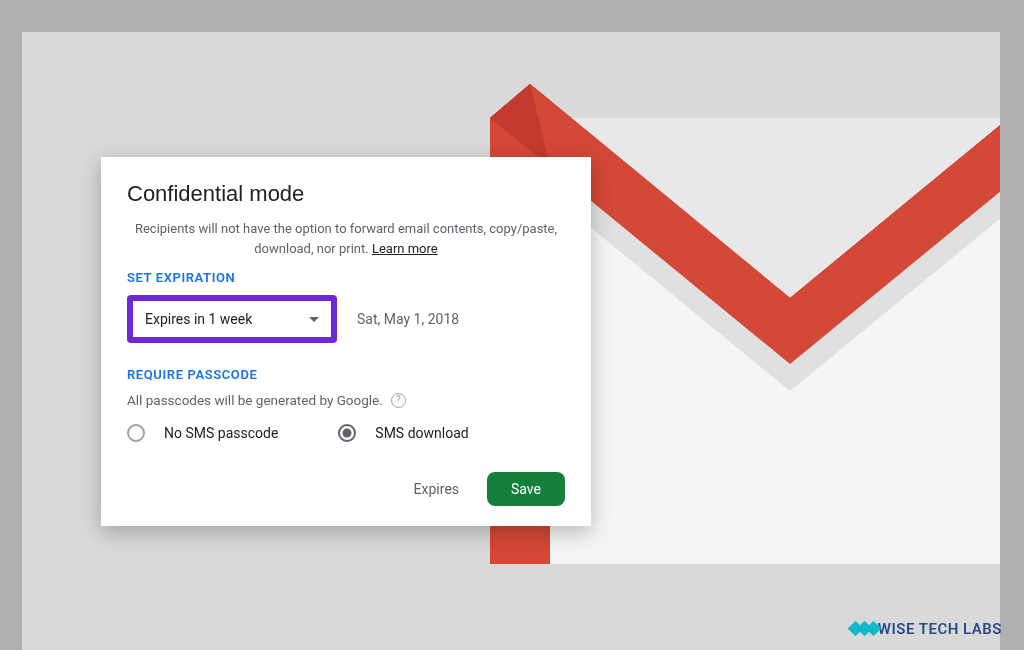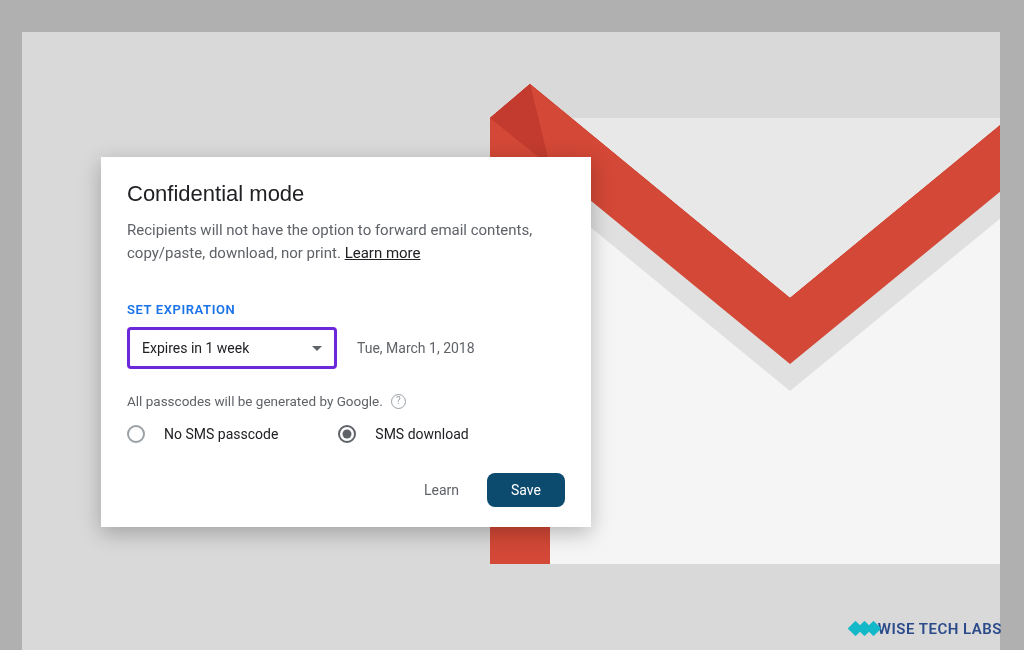--- a/index.html
+++ b/index.html
@@ -37,24 +37,25 @@
       padding: 24px 26px 20px 26px;
     }
     .dialog-title {
       font-size: 22px;
       font-weight: 400;
       color: #202124;
       margin-bottom: 12px;
       font-family: 'Google Sans', 'Segoe UI', Arial, sans-serif;
     }
     .dialog-desc {
-      font-size: 15px;
+      font-size: 13px;
       color: #5f6368;
       line-height: 1.5;
-      margin-bottom: 38px;
+      margin-bottom: 12px;
+      text-align: center;
     }
     .dialog-desc .learn-more {
       color: #202124;
       text-decoration: underline;
       cursor: pointer;
     }
     .section-label {
       font-size: 13px;
       font-weight: 600;
       color: #1a73e8;
@@ -62,21 +63,21 @@
       margin-bottom: 10px;
     }
     .exp-row {
       display: flex;
       align-items: center;
       gap: 20px;
       margin-bottom: 24px;
     }
     .select {
       position: relative;
-      border: 3px solid #6d28d9;
+      border: 6px solid #6d28d9;
       border-radius: 4px;
       padding: 10px 12px;
       width: 210px;
       display: flex;
       justify-content: space-between;
       align-items: center;
       font-size: 14px;
       color: #202124;
       cursor: pointer;
     }
@@ -153,21 +154,21 @@
     .btn-cancel {
       background: none;
       border: none;
       font-size: 14px;
       color: #5f6368;
       padding: 8px 10px;
       cursor: pointer;
       font-family: inherit;
     }
     .btn-save {
-      background: #0c4a6e;
+      background: #15803d;
       border: none;
       color: #ffffff;
       font-size: 14px;
       padding: 9px 24px;
       border-radius: 8px;
       cursor: pointer;
       font-family: inherit;
     }
     .watermark {
       position: absolute;
@@ -225,41 +226,42 @@
     <p class="dialog-desc">
       <span>Recipients will not have the option to forward email contents, copy/paste, download, nor print. </span><a class="learn-more">Learn more</a>
     </p>
 
     <div class="section-label">SET EXPIRATION</div>
     <div class="exp-row">
       <div class="select">
         <span>Expires in 1 week</span>
         <span class="arrow"></span>
       </div>
-      <div class="exp-date">Tue, March 1, 2018</div>
-    </div>
-
+      <div class="exp-date">Sat, May 1, 2018</div>
+    </div>
+
+    <div class="section-label">REQUIRE PASSCODE</div>
     <div class="passcode-hint">
       <span>All passcodes will be generated by Google.</span>
       <span class="help-icon">?</span>
     </div>
 
     <div class="radio-row">
       <label class="radio-item">
         <span class="radio unchecked"></span>
         <span>No SMS passcode</span>
       </label>
       <label class="radio-item">
         <span class="radio checked"></span>
         <span>SMS download</span>
       </label>
     </div>
 
     <div class="button-row">
-      <button class="btn-cancel">Learn</button>
+      <button class="btn-cancel">Expires</button>
       <button class="btn-save">Save</button>
     </div>
   </div>
 
 </div>
 
 <div class="watermark">
   <div class="wm-icon">
     <span class="d1"></span>
       <span class="d2"></span>

